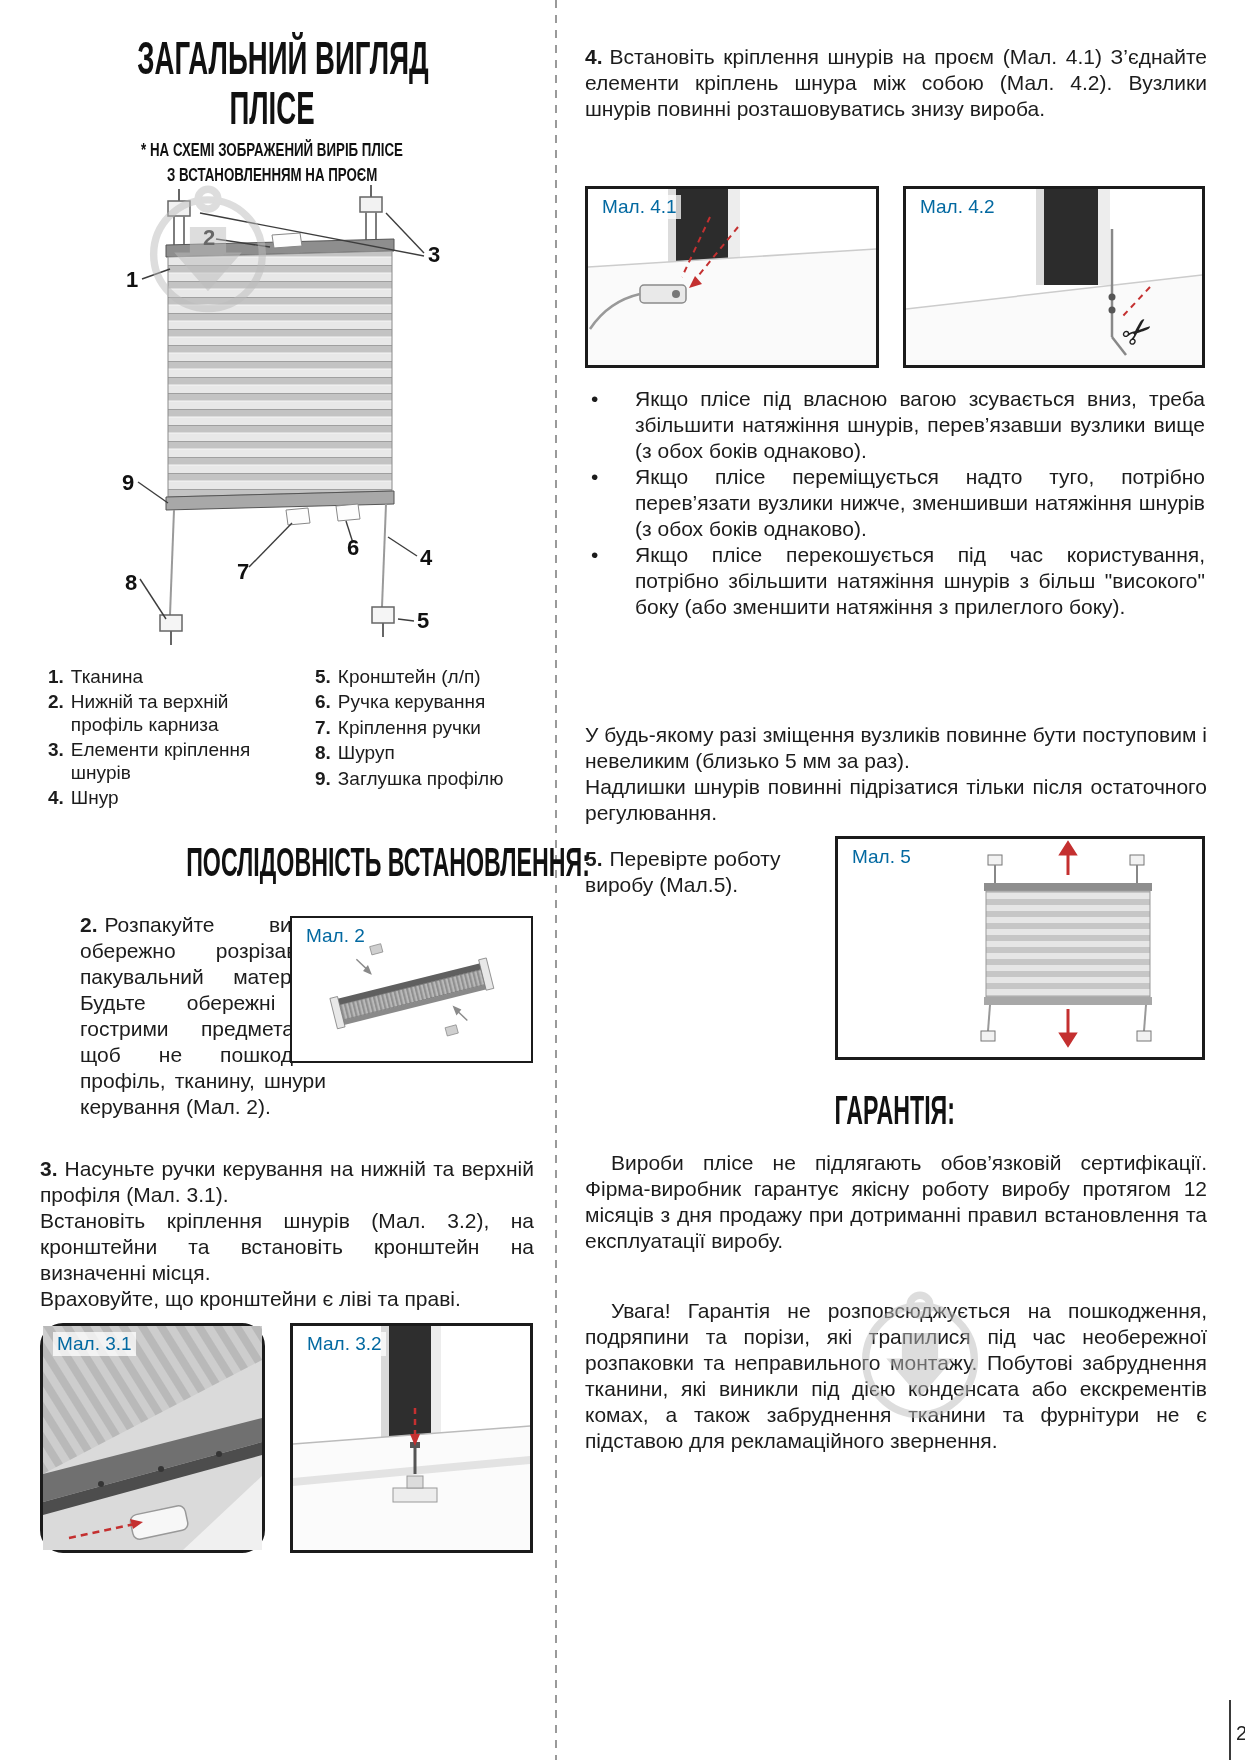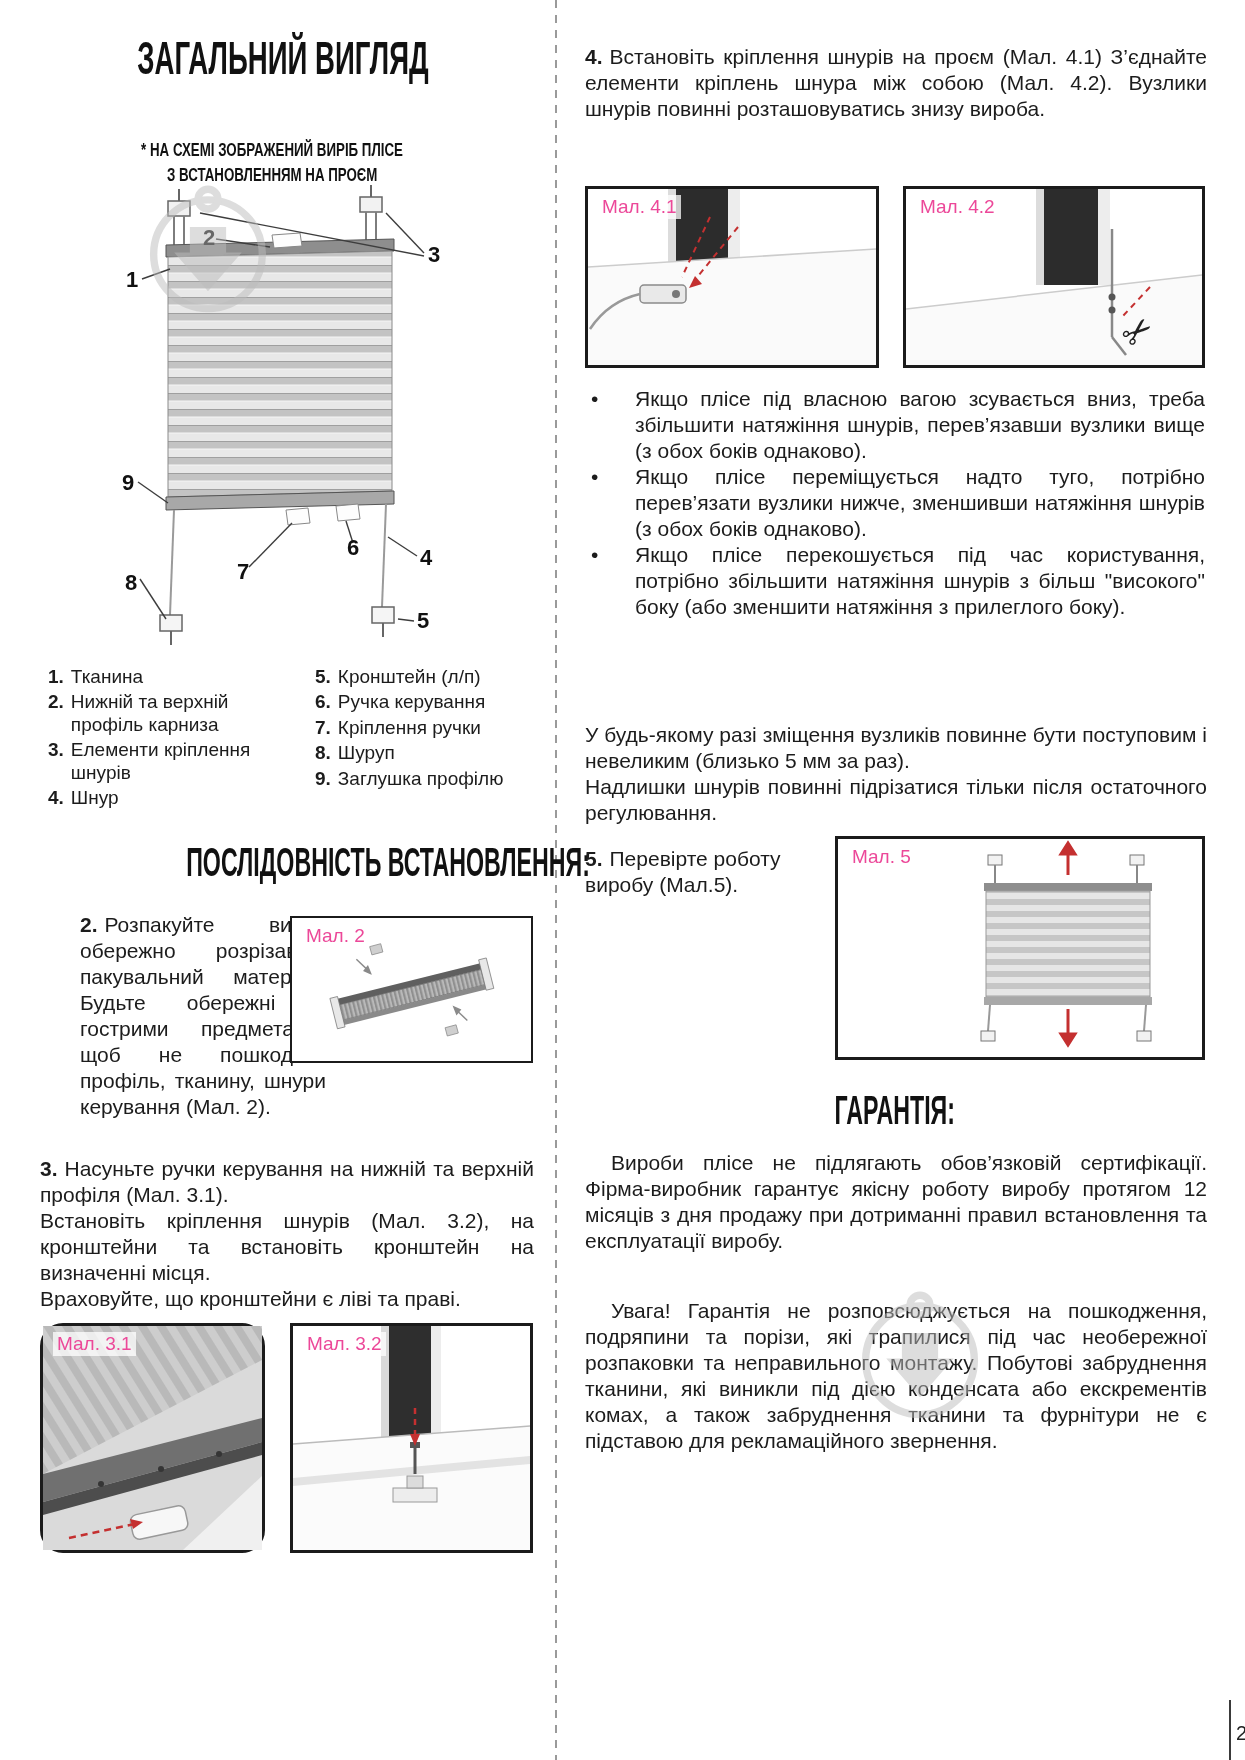--- a/index.html
+++ b/index.html
@@ -23,21 +23,21 @@
   .body-text { font-size:21px; line-height:1.24; text-align:justify; }
   .stepnum { font-weight:bold; margin-right:7px; }
   .blk { display:block; }
 
   .legend-item { display:flex; gap:7px; font-size:19px; line-height:1.18; margin-bottom:3px; }
   .lnum { font-weight:bold; flex:none; }
 
   .figbox { position:absolute; border:3px solid #1b1b1b; background:#fff; }
   .figbox.thin { border-width:2px; }
   .figsvg { position:absolute; left:0; top:0; width:100%; height:100%; }
-  .figlabel { position:absolute; top:6px; left:10px; font-size:19px; color:#ec4899;
+  .figlabel { position:absolute; top:6px; left:10px; font-size:19px; color:#0369a1;
     background:rgba(255,255,255,0.75); padding:1px 4px; }
 
   .bullet { display:flex; font-size:21px; line-height:1.24; }
   .bmark { flex:none; width:50px; padding-left:6px; }
   .btxt { text-align:justify; flex:1; }
 
   .indent { text-indent:26px; }
 
   .watermark { opacity:0.5; pointer-events:none; }
 
@@ -46,20 +46,21 @@
 </style>
 </head>
 <body>
 
 <div class="page">
 
   <div class="divider"></div>
 
   <div class="abs" style="left:40px; top:34px; width:465px;">
     <div class="title-line"><span class="cond fs46 scale60">ЗАГАЛЬНИЙ ВИГЛЯД</span></div>
+    <div class="title-line"><span class="cond fs46 scale60">ПЛІСЕ</span></div>
   </div>
 
   <div class="abs" style="left:40px; top:138px; width:465px;">
     <div class="title-line"><span class="cond fs19b scale70">* НА СХЕМІ ЗОБРАЖЕНИЙ ВИРІБ ПЛІСЕ</span></div>
     <div class="title-line"><span class="cond fs19b scale70">З ВСТАНОВЛЕННЯМ НА ПРОЄМ</span></div>
   </div>
 
   <div class="abs" style="left:40px; top:185px; width:465px; height:470px;">
     <svg width="465" height="470" viewBox="0 0 465 470">
       <defs>

